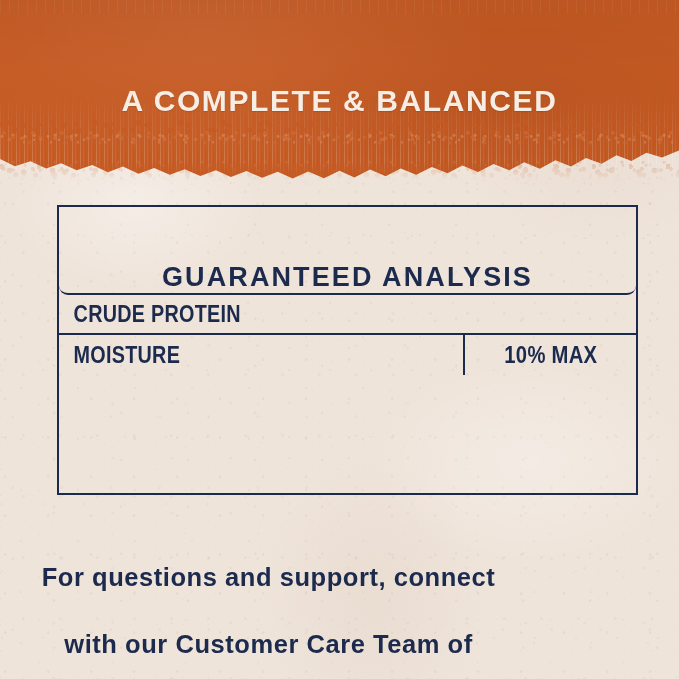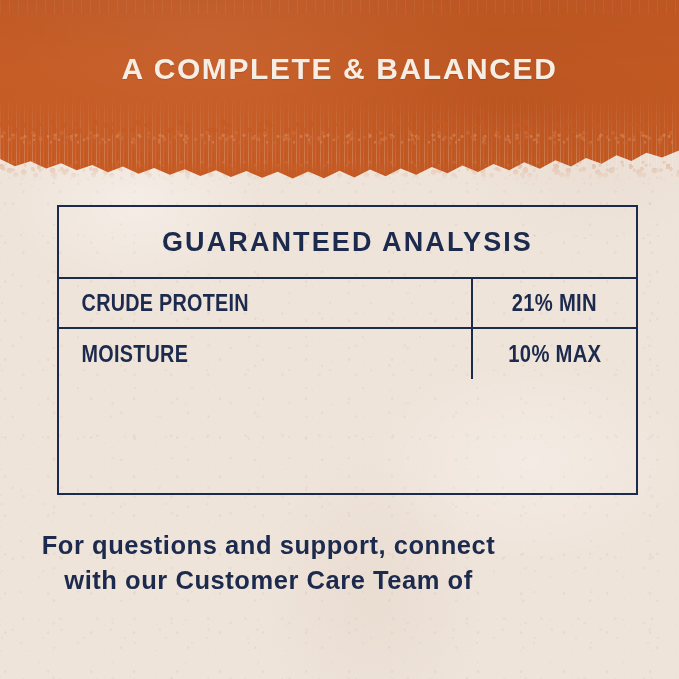--- a/index.html
+++ b/index.html
@@ -131,36 +131,36 @@
   }
 
   
   .ga-table {
     position:absolute;
     left:57px; top:205px;
     width:581px; height:290px;
     border:2.5px solid #1c2a4d;
   }
   .ga-head {
-    height:72px;
-    display:flex; align-items:center; justify-content:center;
+    height:88px;
+    display:flex; align-items:flex-end; justify-content:center;
     border-bottom:2.5px solid #1c2a4d;
+    border-radius:9px;
   }
   .ga-head-text {
     color:#1c2a4d;
     font-family:"Liberation Sans", sans-serif;
     font-weight:bold;
     font-size:27px;
     letter-spacing:2.1px;
   }
   .ga-row {
     display:flex;
-    height:50px;
+    height:40px;
     border-bottom:2.5px solid #1c2a4d;
-    padding-left:8px;
   }
   .ga-row:last-child { border-bottom:none;justify-content:space-between; }
   .ga-label {
     flex:0 0 404px;
     display:flex; align-items:center;
     padding-left:17px;
     color:#1c2a4d;
     font-family:"Liberation Sans Narrow","Liberation Sans", sans-serif;
     font-weight:bold;
     font-size:23px;
@@ -186,21 +186,21 @@
     left:0; top:528px;
     width:537px;
     text-align:center;
     color:#1c2a4d;
     font-family:"Liberation Sans", sans-serif;
     font-weight:bold;
     font-size:25.5px;
     line-height:35px;
     letter-spacing:.55px;
   }
-  .footer-line { display:block; }
+  .footer-line { display:block;margin-top:32px; }
 </style>
 </head>
 <body>
 
 <svg width="0" height="0" style="position:absolute" aria-hidden="true">
   <defs>
     <clipPath id="tearClip" clipPathUnits="objectBoundingBox">
       <path d="M0,0 H1 V0.80
                L0.975,0.838 L0.952,0.812 L0.930,0.857 L0.908,0.826 L0.886,0.871
                L0.863,0.840 L0.841,0.886 L0.818,0.852 L0.795,0.898 L0.772,0.863
@@ -232,23 +232,20 @@
   </div>
 
   <div class="ga-table">
 
     <div class="ga-head">
       <div class="ga-head-text">GUARANTEED ANALYSIS</div>
     </div>
 
     <div class="ga-row">
       <div class="ga-label">CRUDE PROTEIN</div>
-      <div class="ga-value">
-        <span>21% MIN</span>
-      </div>
     </div>
 
 
 
     <div class="ga-row">
       <div class="ga-label">MOISTURE</div>
       <div class="ga-value">
         <span>10% MAX</span>
       </div>
     </div>

